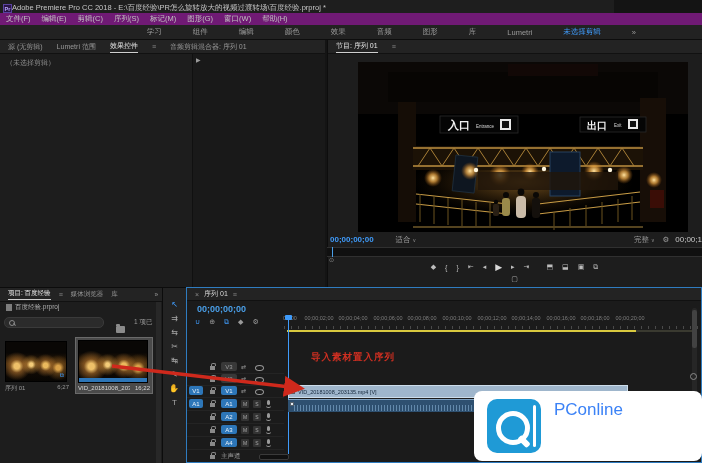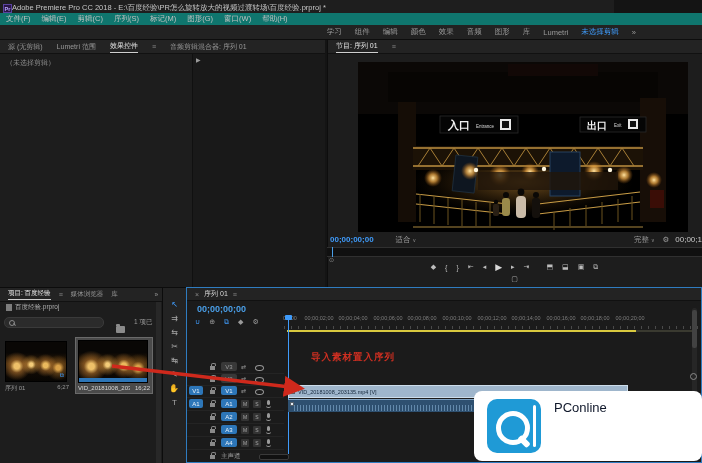--- a/index.html
+++ b/index.html
@@ -5,24 +5,24 @@
   html,body{margin:0;padding:0}
   body{width:702px;height:463px;background:#141414;font-family:"Liberation Sans",sans-serif;
        color:#b8b8b8;overflow:hidden;position:relative;-webkit-font-smoothing:antialiased}
   .abs{position:absolute}
   .r{display:flex;align-items:center}
   
   #titlebar{left:0;top:0;width:614px;height:13px;background:#1e1e1e;font-size:7.5px;color:#c6c6c6;
             display:flex;align-items:flex-end;gap:0;padding-left:3px;box-sizing:border-box}
   #pr-logo{width:9px;height:9px;background:#2a1547;color:#b9a6ff;font-size:5.5px;font-weight:bold;
            display:flex;align-items:center;justify-content:center;border:1px solid #5a43a0;box-sizing:border-box}
-  #menubar{left:0;top:13px;width:702px;height:12px;background:#0f766e;display:flex;align-items:center;
+  #menubar{left:0;top:13px;width:702px;height:12px;background:#701a75;display:flex;align-items:center;
            gap:11px;font-size:7.5px;color:#c2c2c2;padding-left:6px;box-sizing:border-box}
   #wsbar{left:0;top:25px;width:702px;height:15px;background:#222;display:flex;align-items:center;
-         justify-content:flex-end;gap:13px;font-size:7.5px;color:#9a9a9a;padding-right:66px;box-sizing:border-box;
+         justify-content:flex-end;gap:31px;font-size:7.5px;color:#9a9a9a;padding-right:66px;box-sizing:border-box;
          border-bottom:1px solid #0d0d0d}
   #wsbar .active{color:#3f9bfa}
   
   .panel{background:#1d1d1d;box-sizing:border-box}
   .phead{height:14px;background:#232323;display:flex;align-items:center;gap:14px;font-size:7px;
          color:#989898;padding-left:8px;box-sizing:border-box;border-bottom:1px solid #111}
   .ptab-active{color:#e8e8e8;border-bottom:1px solid #cfcfcf;padding-bottom:1px}
   .ham{color:#8a8a8a;font-size:7px}
   #fxpanel{left:0;top:40px;width:325px;height:247px}
   #fx-empty{left:6px;top:58px;font-size:7px;color:#8e8e8e}
@@ -116,21 +116,21 @@
   #tl-scroll{left:505px;top:20px;width:5px;height:130px;background:#262626;border-radius:2px}
   #tl-thumb{left:505px;top:22px;width:5px;height:38px;background:#424242;border-radius:2px}
   #tl-ring{left:503px;top:85px;width:5px;height:5px;border:1px solid #8a8a8a;border-radius:50%}
   
   #watermark{left:474px;top:391px;width:228px;height:70px;background:#fff;border-radius:8px;z-index:60}
   #wm-logo{position:absolute;left:13px;top:8px;width:54px;height:54px;background:#1f9ad6;border-radius:10px}
   #wm-ring{position:absolute;left:9px;top:12px;width:24px;height:24px;border:5px solid #fff;border-radius:50%}
   #wm-handle{position:absolute;left:34px;top:36px;width:6px;height:13px;background:#fff;border-radius:2px;
              transform:rotate(-45deg)}
   #wm-page{position:absolute;right:5px;top:6px;width:3px;height:42px;background:#fff;border-radius:2px}
-  #wm-brand{position:absolute;left:80px;top:9px;font-size:13px;color:#0f172a}
+  #wm-brand{position:absolute;left:80px;top:9px;font-size:17px;color:#3b82f6}
   #wm-title{position:absolute;left:79px;top:24px;font-size:27px;font-weight:bold;color:#7d7d7d;letter-spacing:2px}
   
   #arrow-svg{left:0;top:0;width:702px;height:463px;pointer-events:none;z-index:50}
   .vline{background:#0d0d0d}
 </style>
 </head>
 <body>
 
 
 

